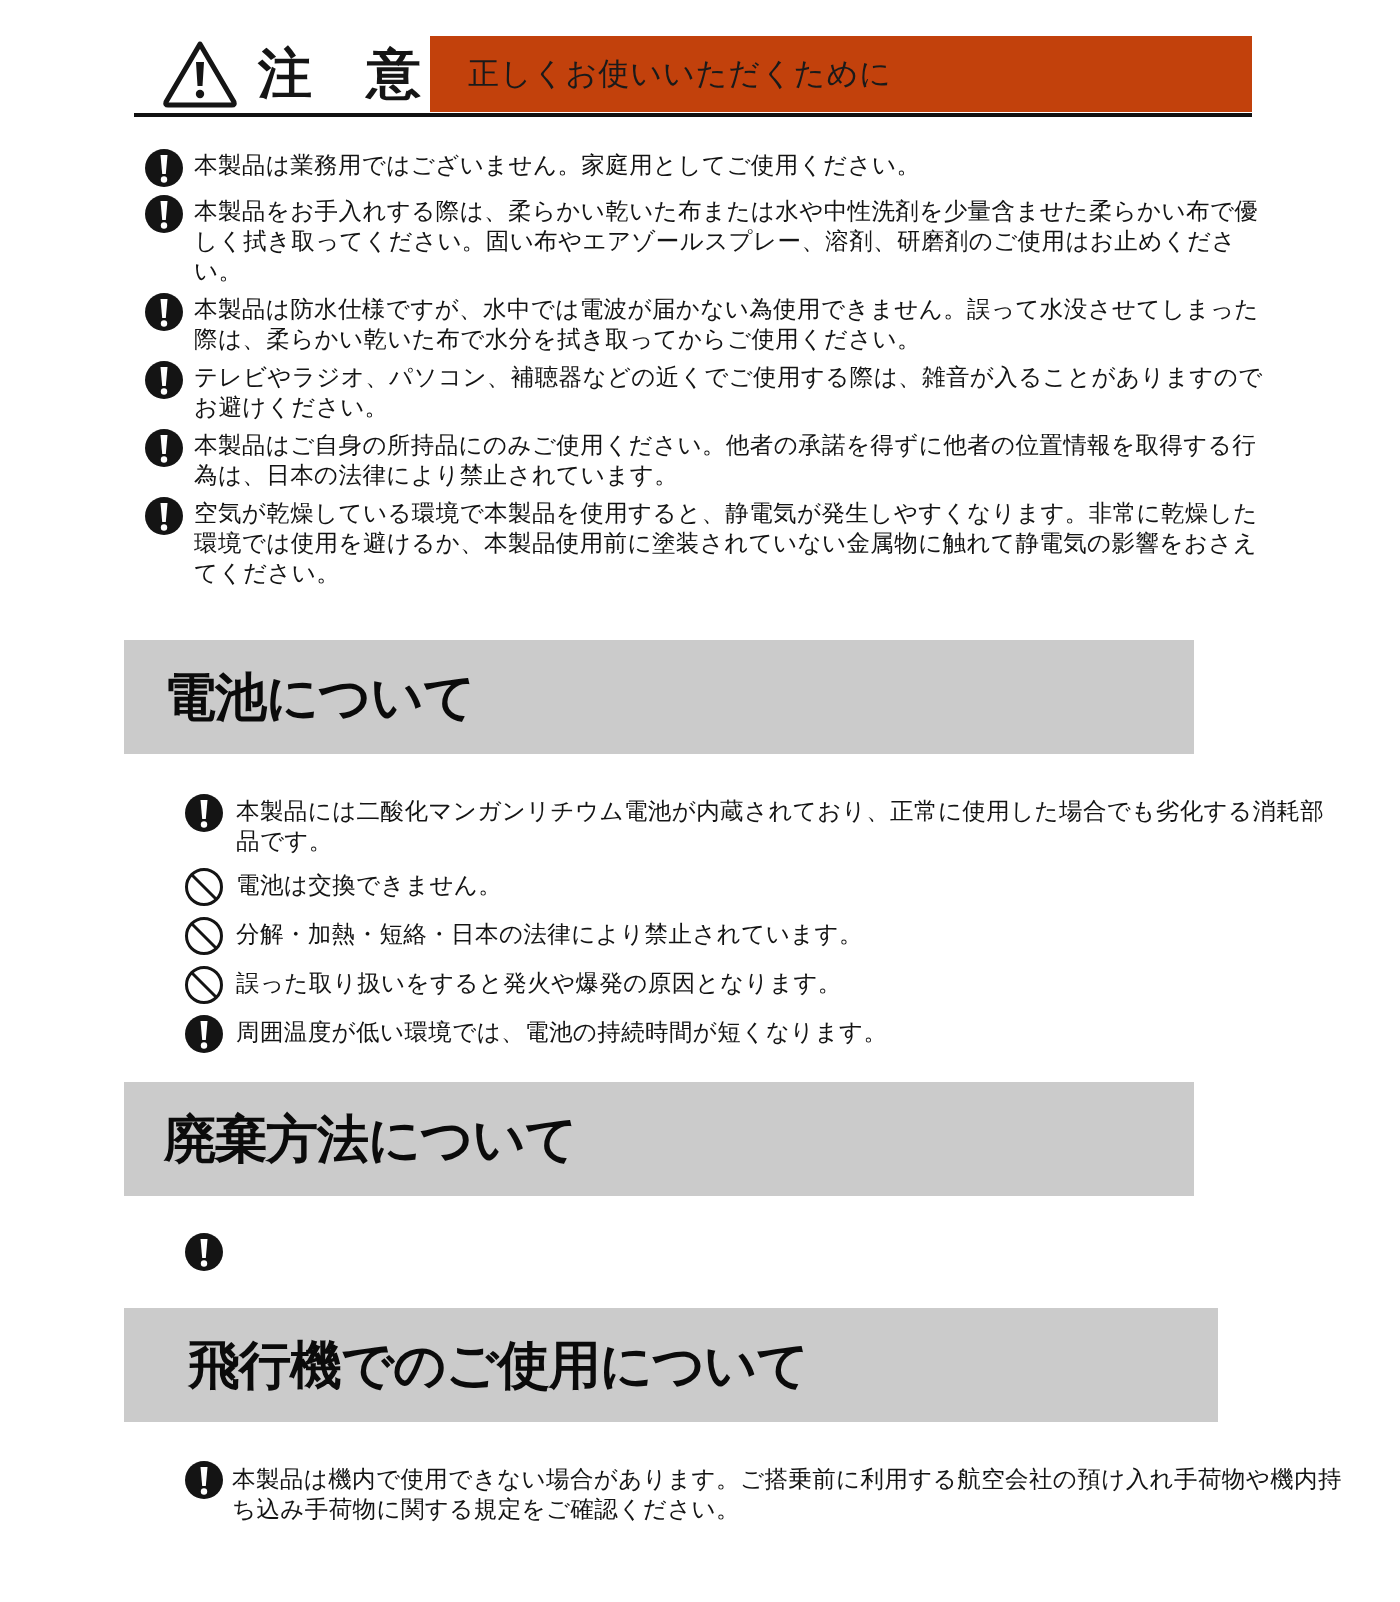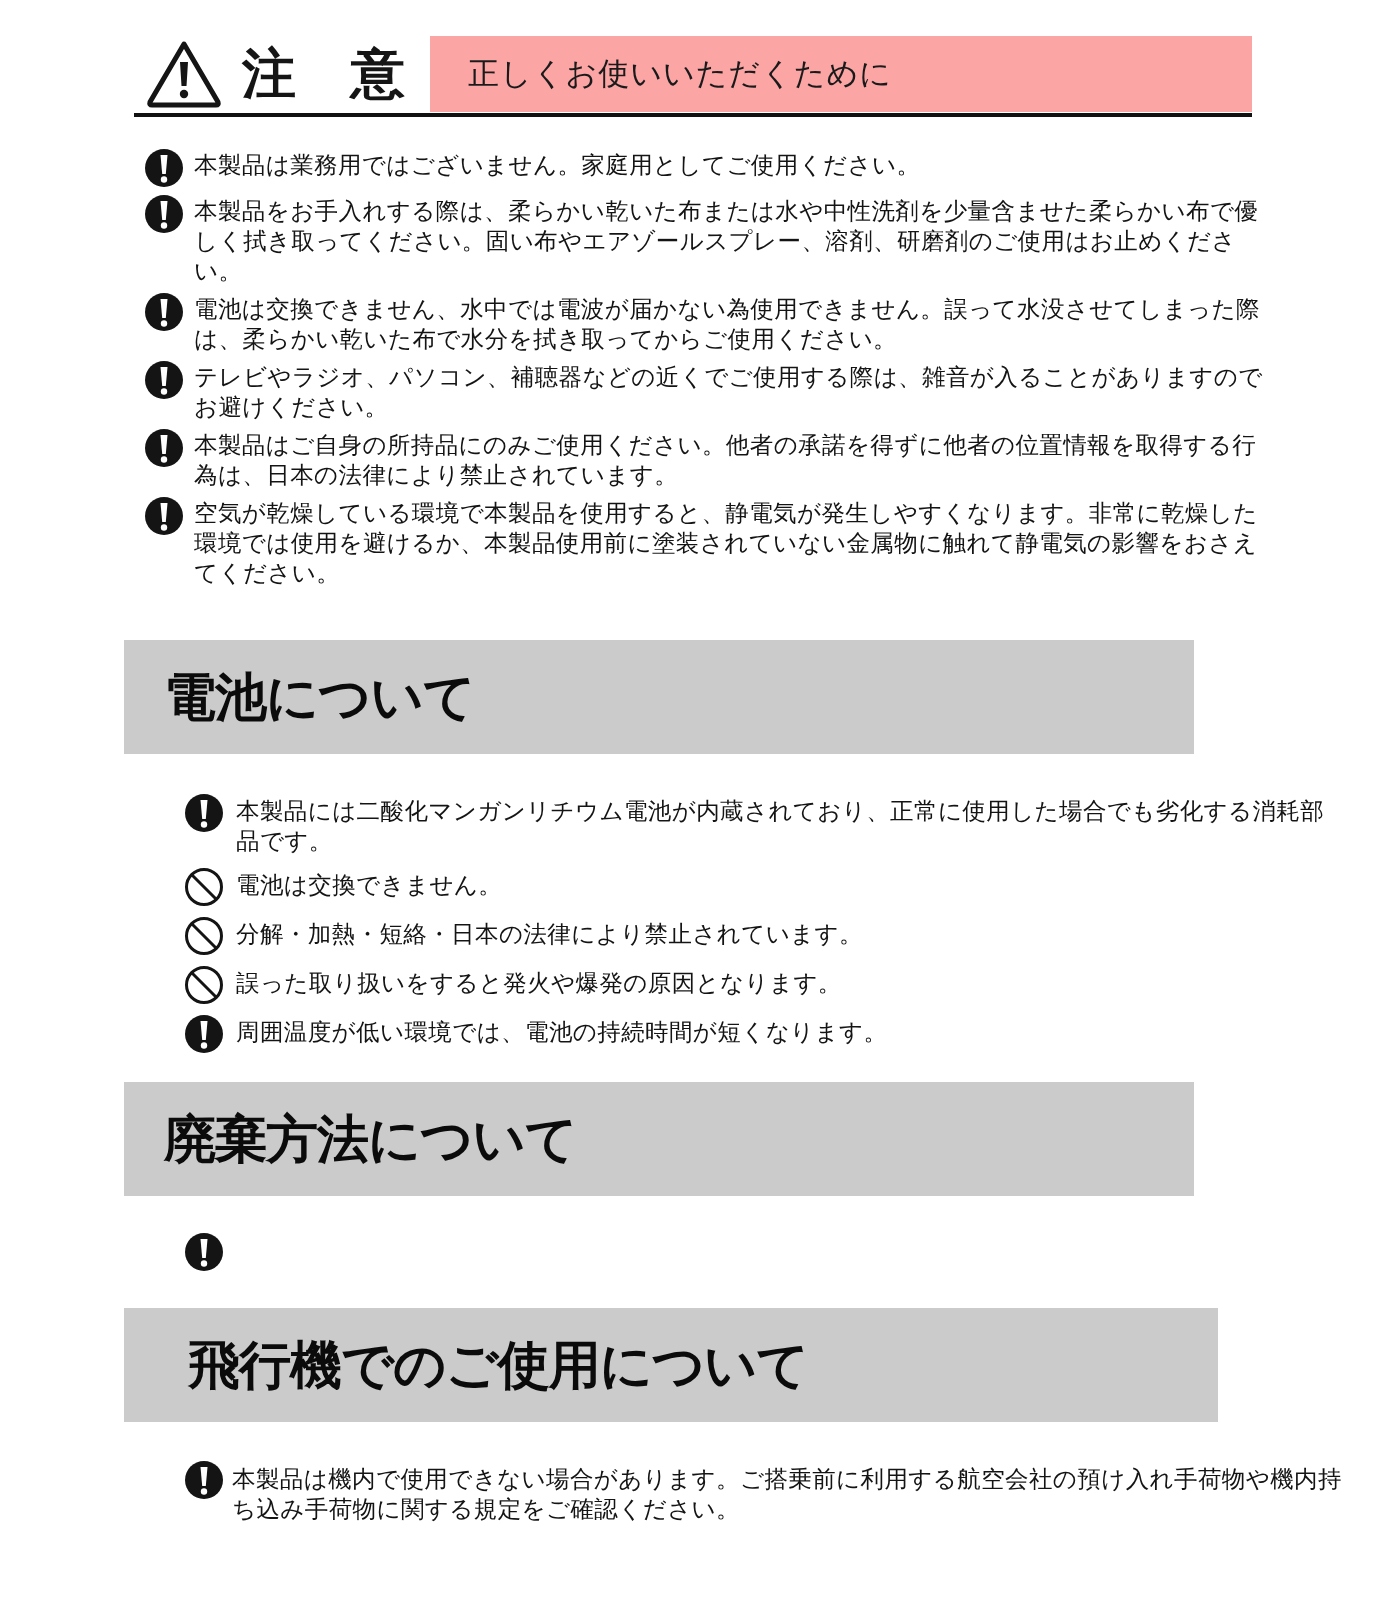--- a/index.html
+++ b/index.html
@@ -5,31 +5,31 @@
   html, body { margin: 0; padding: 0; background: #ffffff; }
   body {
     width: 1400px; height: 1602px; position: relative; overflow: hidden;
     font-family: "DejaVu Sans", "Liberation Sans", sans-serif;
     color: #111111;
   }
   .caution-header {
     position: absolute; left: 134px; top: 34px; width: 1118px; height: 82px;
   }
   .caution-left {
-    position: absolute; left: 0; top: 0; width: 296px; height: 80px;
+    position: absolute; left: 16px; top: 0; width: 296px; height: 80px;
     display: flex; align-items: center;
   }
   .warn-tri { width: 76px; height: 68px; margin-left: 12px; margin-right: 20px; }
   .caution-title {
     font-size: 54px; font-weight: bold; letter-spacing: 18px; color: #151515;
     line-height: 1;
   }
   .caution-sub {
     position: absolute; left: 296px; top: 2px; width: 822px; height: 76px;
-    background: #fca5a5; display: flex; align-items: center;
+    background: #c2410c; display: flex; align-items: center;
   }
   .caution-sub span { font-size: 31px; margin-left: 38px; color: #1a1a1a; letter-spacing: 1px; }
   .caution-rule {
     position: absolute; left: 0; top: 79px; width: 1118px; height: 4px; background: #111;
   }
 
   .list { position: absolute; margin: 4px; padding: 0; list-style: none; }
   .item { display: flex; align-items: flex-start; }
   .icon { flex: 0 0 auto; width: 40px; height: 40px; }
   .text { font-size: 23.5px; line-height: 30px; letter-spacing: 0.4px; color: #141414; }
@@ -95,21 +95,21 @@
         <circle cx="20" cy="31.5" r="3.2" fill="#fff"></circle>
       </svg>
     <span class="text">本製品をお手入れする際は、柔らかい乾いた布または水や中性洗剤を少量含ませた柔らかい布で優しく拭き取ってください。固い布やエアゾールスプレー、溶剤、研磨剤のご使用はお止めください。</span>
   </li>
   <li class="item">
     <svg class="icon" viewBox="0 0 40 40">
         <circle cx="20" cy="20" r="19" fill="#141414"></circle>
         <path d="M16.5 7 L23.5 7 L21.8 26 L18.2 26 Z" fill="#fff"></path>
         <circle cx="20" cy="31.5" r="3.2" fill="#fff"></circle>
       </svg>
-    <span class="text">電池は交換できません、水中では電波が届かない為使用できません。誤って水没させてしまった際は、柔らかい乾いた布で水分を拭き取ってからご使用ください。</span>
+    <span class="text">本製品は防水仕様ですが、水中では電波が届かない為使用できません。誤って水没させてしまった際は、柔らかい乾いた布で水分を拭き取ってからご使用ください。</span>
   </li>
   <li class="item">
     <svg class="icon" viewBox="0 0 40 40">
         <circle cx="20" cy="20" r="19" fill="#141414"></circle>
         <path d="M16.5 7 L23.5 7 L21.8 26 L18.2 26 Z" fill="#fff"></path>
         <circle cx="20" cy="31.5" r="3.2" fill="#fff"></circle>
       </svg>
     <span class="text">テレビやラジオ、パソコン、補聴器などの近くでご使用する際は、雑音が入ることがありますのでお避けください。</span>
   </li>
   <li class="item">

